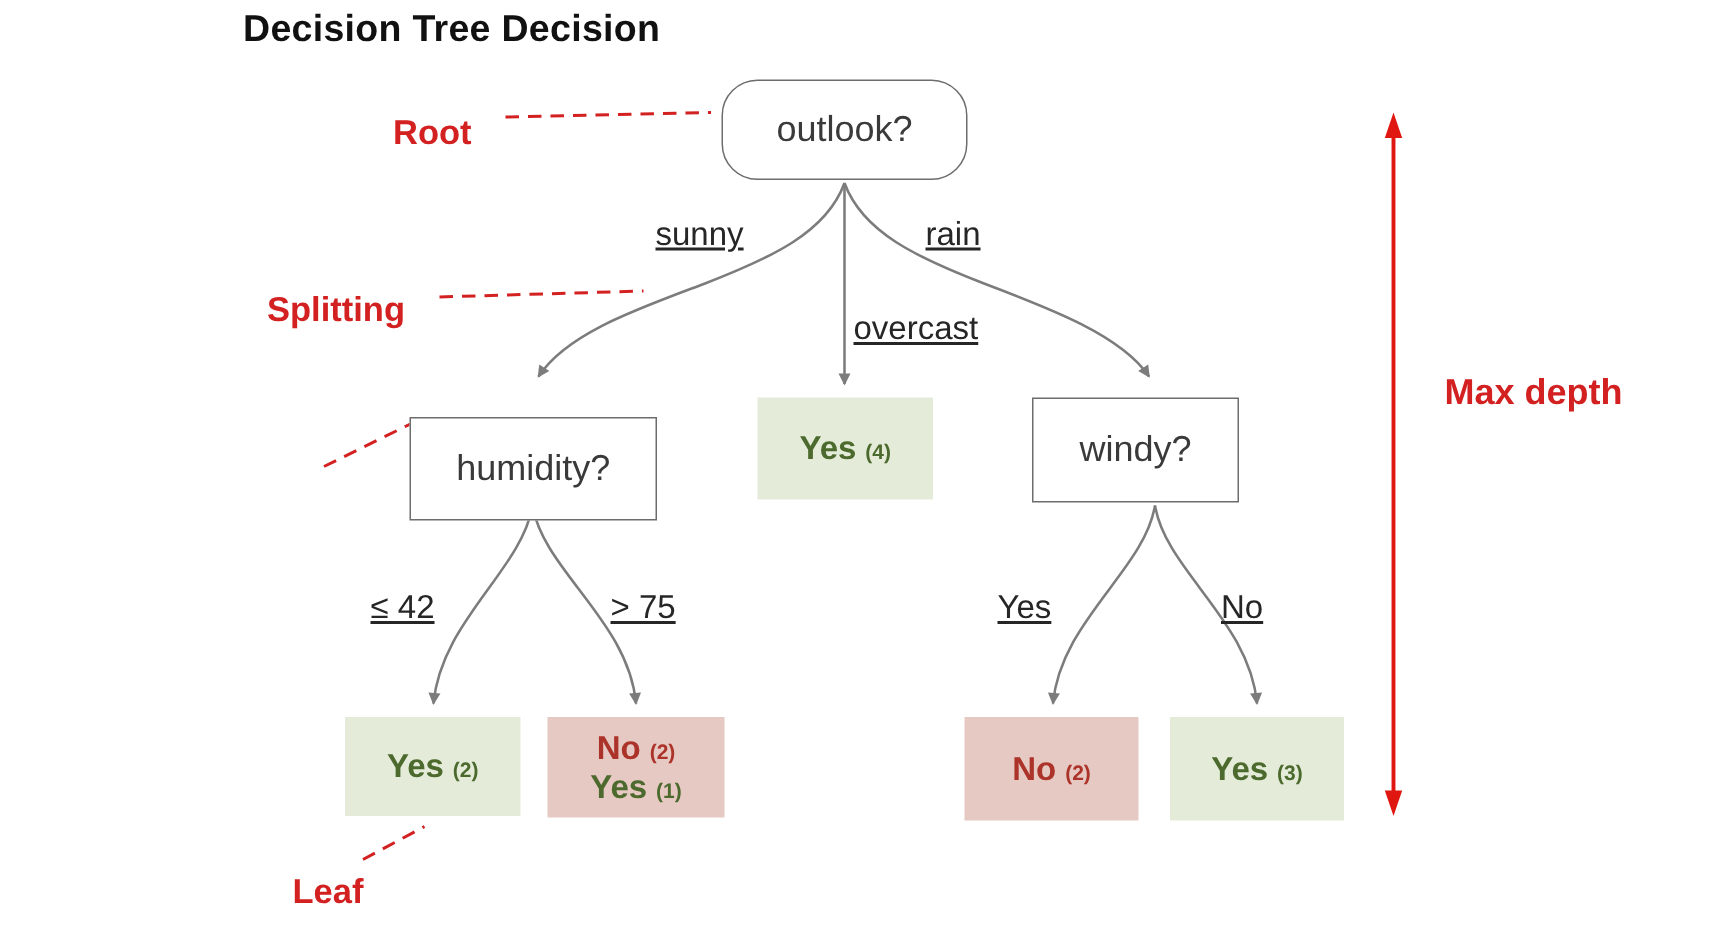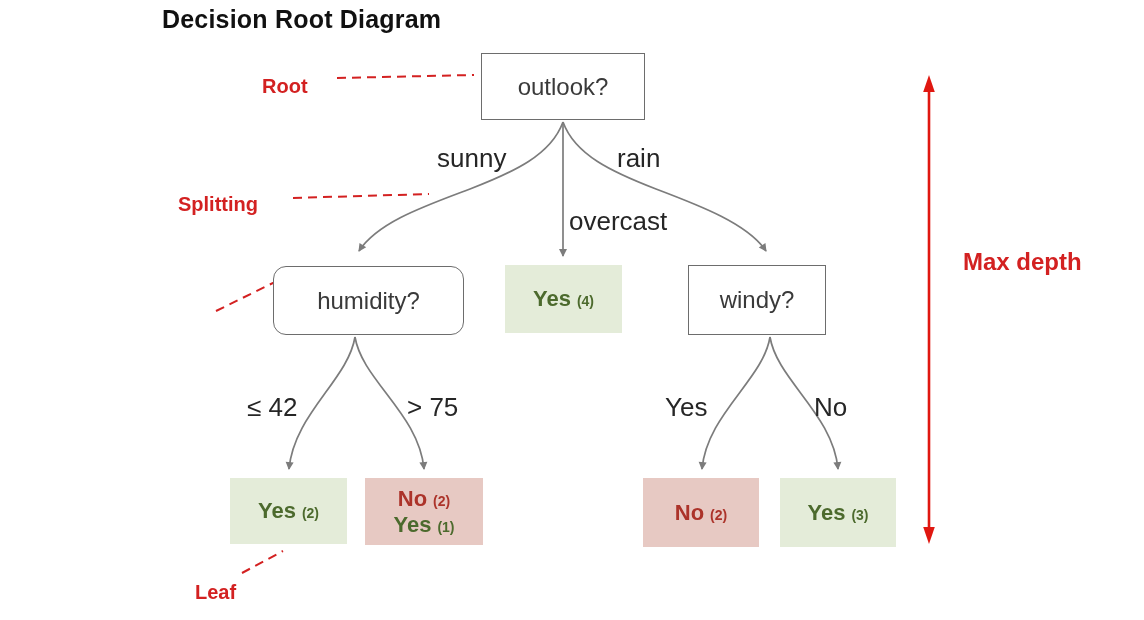--- a/index.html
+++ b/index.html
@@ -35,23 +35,23 @@
     display:flex;flex-direction:column;align-items:center;justify-content:center;
     box-sizing:border-box;gap:1px;
   }
   .leaf.green{background:var(--leaf-green-bg);}
   .leaf.red{background:var(--leaf-red-bg);}
   .leaf-line{display:flex;align-items:baseline;gap:6px;white-space:nowrap;line-height:1.15;}
   .leaf-word{font-size:22px;font-weight:700;}
   .leaf-count{font-size:14px;font-weight:700;}
   .tone-green{color:var(--leaf-green-text);}
   .tone-red{color:var(--leaf-red-text);}
-  .branch-label{font-size:26px;color:var(--label-text);white-space:nowrap;}
+  .branch-label{font-size:22px;color:var(--label-text);white-space:nowrap;text-decoration:underline;}
   .annotation{
-    font-size:20px;font-weight:700;color:var(--annotation-red);white-space:nowrap;line-height:1.4;
+    font-size:23px;font-weight:700;color:var(--annotation-red);white-space:nowrap;line-height:1.4;
   }
   .annotation.wrap{white-space:normal;width:125px;}
   .edge{fill:none;stroke:var(--edge-gray);stroke-width:1.7px;}
   .dash{fill:none;stroke:var(--annotation-red);stroke-width:2px;stroke-dasharray:9 6;}
   .red-shaft{stroke:var(--arrow-red);stroke-width:2.6px;}
   .red-head{fill:var(--arrow-red);}
 </style>
 </head>
 <body>
 
@@ -77,26 +77,26 @@
     <path class="dash" d="M 216 311 L 281 279"></path>
     <path class="dash" d="M 242 573 L 283 551"></path>
 
     <g>
       <line class="red-shaft" x1="929" y1="90" x2="929" y2="529"></line>
       <polygon class="red-head" points="929,75 923.2,92 934.8,92"></polygon>
       <polygon class="red-head" points="929,544 923.2,527 934.8,527"></polygon>
     </g>
   </svg>
 
-  <div class="abs title">Decision Root Diagram</div>
+  <div class="abs title">Decision Tree Decision</div>
 
-  <div class="abs node" style="left:481px;top:53px;width:164px;height:67px;">
+  <div class="abs node" style="left:481px;top:53px;width:164px;height:67px;border-radius:24px;">
     <span>outlook?</span>
   </div>
-  <div class="abs node" style="left:273px;top:266px;width:191px;height:69px;border-radius:13px;">
+  <div class="abs node" style="left:273px;top:278px;width:165px;height:69px;">
     <span>humidity?</span>
   </div>
   <div class="abs node" style="left:688px;top:265px;width:138px;height:70px;">
     <span>windy?</span>
   </div>
 
   <div class="abs leaf green" style="left:505px;top:265px;width:117px;height:68px;">
     <div class="leaf-line">
       <span class="leaf-word tone-green">Yes</span>
       <span class="leaf-count tone-green">(4)</span>

